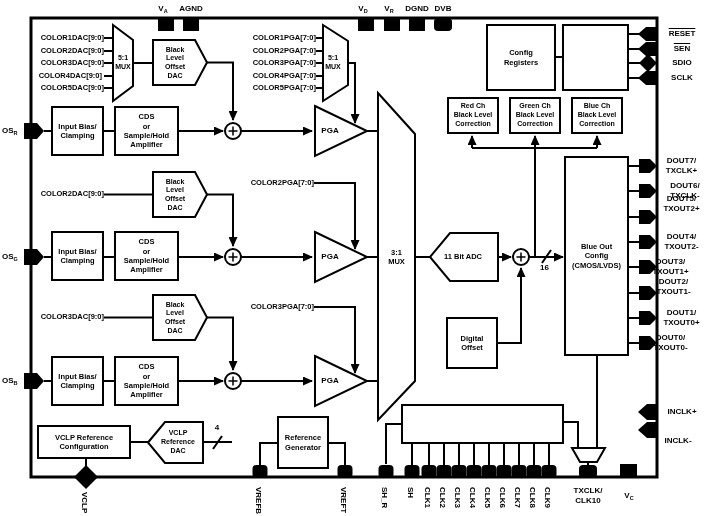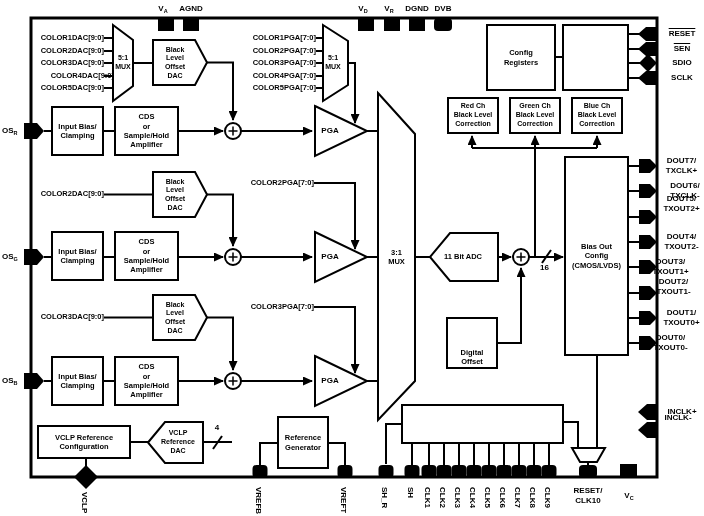--- a/index.html
+++ b/index.html
@@ -234,43 +234,43 @@
 <div class="lbl f8 c" style="left:659px;top:156px;width:45px;height:20px"><span><span>DOUT7/</span><br><span>TXCLK+</span></span></div>
 <div class="lbl f8 c" style="left:659px;top:181px;width:52px;height:20px"><span><span>DOUT6/</span><br><span>TXCLK-</span></span></div>
 <div class="lbl f8 c" style="left:659px;top:194px;width:45px;height:20px"><span><span>DOUT5/</span><br><span>TXOUT2+</span></span></div>
 <div class="lbl f8 c" style="left:659px;top:232px;width:45px;height:20px"><span><span>DOUT4/</span><br><span>TXOUT2-</span></span></div>
 <div class="lbl f8 c" style="left:648px;top:257px;width:45px;height:20px"><span><span>DOUT3/</span><br><span>TXOUT1+</span></span></div>
 <div class="lbl f8 c" style="left:659px;top:277px;width:29px;height:20px"><span><span>DOUT2/</span><br><span>TXOUT1-</span></span></div>
 <div class="lbl f8 c" style="left:659px;top:308px;width:45px;height:20px"><span><span>DOUT1/</span><br><span>TXOUT0+</span></span></div>
 <div class="lbl f8 c" style="left:659px;top:333px;width:23px;height:20px"><span><span>DOUT0/</span><br><span>TXOUT0-</span></span></div>
 
 <div class="lbl f8 c" style="left:660px;top:406px;width:44px;height:11px">INCLK+</div>
-<div class="lbl f8 c" style="left:660px;top:412px;width:36px;height:11px">INCLK-</div>
+<div class="lbl f8 c" style="left:660px;top:435px;width:36px;height:11px">INCLK-</div>
 
 <div class="vlabel" style="left:80px;top:492px">VCLP</div>
 <div class="vlabel" style="left:254px;top:487px">VREFB</div>
 <div class="vlabel" style="left:339px;top:487px">VREFT</div>
 <div class="vlabel" style="left:380px;top:487px">SH_R</div>
 <div class="vlabel" style="left:406px;top:487px">SH</div>
 <div class="vlabel" style="left:423px;top:487px">CLK1</div>
 <div class="vlabel" style="left:438px;top:487px">CLK2</div>
 <div class="vlabel" style="left:453px;top:487px">CLK3</div>
 <div class="vlabel" style="left:468px;top:487px">CLK4</div>
 <div class="vlabel" style="left:483px;top:487px">CLK5</div>
 <div class="vlabel" style="left:498px;top:487px">CLK6</div>
 <div class="vlabel" style="left:513px;top:487px">CLK7</div>
 <div class="vlabel" style="left:528px;top:487px">CLK8</div>
 <div class="vlabel" style="left:543px;top:487px">CLK9</div>
-<div class="lbl f8 c" style="left:560px;top:485px;width:56px;height:22px"><span><span>RESET/</span><br><span>CLK10</span></span></div>
+<div class="lbl f8 c" style="left:560px;top:485px;width:56px;height:22px"><span><span>TXCLK/</span><br><span>CLK10</span></span></div>
 <div class="lbl f8 c" style="left:619px;top:490px;width:20px;height:12px"><span>V</span><span class="sub">C</span></div>
 
 <div class="lbl f75 r" style="left:34px;top:33px;width:70px">COLOR1DAC[9:0]</div>
 <div class="lbl f75 r" style="left:34px;top:46px;width:70px">COLOR2DAC[9:0]</div>
 <div class="lbl f75 r" style="left:34px;top:58px;width:70px">COLOR3DAC[9:0]</div>
-<div class="lbl f75 r" style="left:34px;top:71px;width:80px">COLOR4DAC[9:0]</div>
+<div class="lbl f75 r" style="left:34px;top:71px;width:68px">COLOR4DAC[9:0]</div>
 <div class="lbl f75 r" style="left:34px;top:83px;width:70px">COLOR5DAC[9:0]</div>
 <div class="lbl f75 r" style="left:246px;top:33px;width:70px">COLOR1PGA[7:0]</div>
 <div class="lbl f75 r" style="left:246px;top:46px;width:70px">COLOR2PGA[7:0]</div>
 <div class="lbl f75 r" style="left:246px;top:58px;width:70px">COLOR3PGA[7:0]</div>
 <div class="lbl f75 r" style="left:246px;top:71px;width:70px">COLOR4PGA[7:0]</div>
 <div class="lbl f75 r" style="left:246px;top:83px;width:70px">COLOR5PGA[7:0]</div>
 <div class="lbl f75 r" style="left:34px;top:189px;width:70px">COLOR2DAC[9:0]</div>
 <div class="lbl f75 r" style="left:34px;top:312px;width:70px">COLOR3DAC[9:0]</div>
 <div class="lbl f75 r" style="left:242px;top:178px;width:72px">COLOR2PGA[7:0]</div>
 <div class="lbl f75 r" style="left:242px;top:302px;width:72px">COLOR3PGA[7:0]</div>
@@ -310,23 +310,23 @@
 <div class="lbl f7 c" style="left:110px;top:51px;width:26px;height:24px">5:1
 MUX</div>
 <div class="lbl f7 c" style="left:320px;top:51px;width:26px;height:24px">5:1
 MUX</div>
 <div class="lbl f75 c" style="left:378px;top:245px;width:37px;height:24px">3:1
 MUX</div>
 <div class="lbl f8 c" style="left:313px;top:125px;width:34px;height:12px">PGA</div>
 <div class="lbl f8 c" style="left:313px;top:251px;width:34px;height:12px">PGA</div>
 <div class="lbl f8 c" style="left:313px;top:375px;width:34px;height:12px">PGA</div>
 <div class="lbl f75 c" style="left:432px;top:250px;width:62px;height:13px">11 Bit ADC</div>
-<div class="lbl f75 c" style="left:447px;top:332px;width:50px;height:50px">Digital
+<div class="lbl f75 c" style="left:447px;top:318px;width:50px;height:50px">Digital
 Offset</div>
-<div class="lbl f75 c" style="left:565px;top:157px;width:63px;height:198px">Bias Out
+<div class="lbl f75 c" style="left:565px;top:157px;width:63px;height:198px">Blue Out
 Config
 (CMOS/LVDS)</div>
 <div class="lbl f75 c" style="left:487px;top:25px;width:68px;height:65px">Config
 Registers</div>
 <div class="lbl f7 c" style="left:448px;top:98px;width:50px;height:35px">Red Ch
 Black Level
 Correction</div>
 <div class="lbl f7 c" style="left:510px;top:98px;width:50px;height:35px">Green Ch
 Black Level
 Correction</div>

